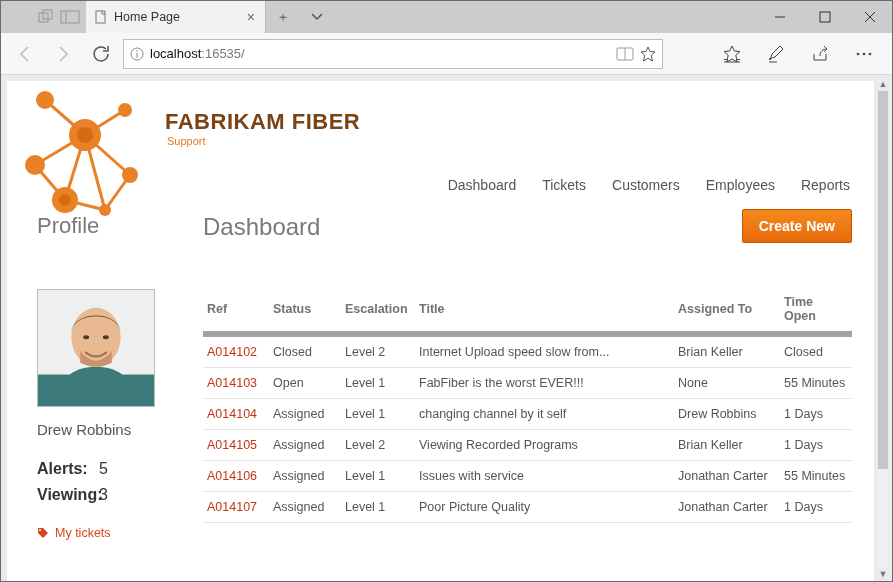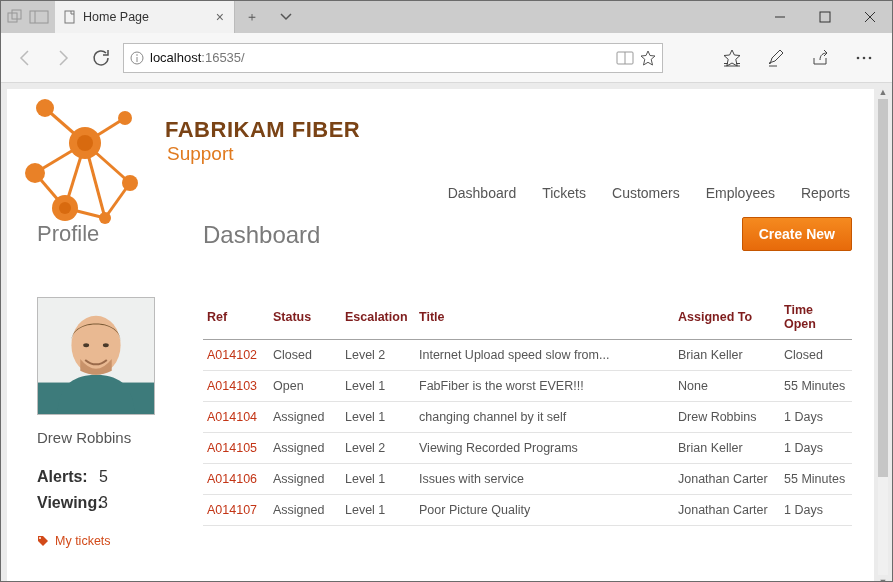--- a/index.html
+++ b/index.html
@@ -12,20 +12,21 @@
     height: 582px;
     overflow: hidden;
     border: 1px solid #6b6b6b;
   }
   
   .titlebar {
     height: 32px;
     background: #ccc;
     display: flex;
     align-items: stretch;
+    padding-left: 31px;
   }
   .titlebar .sysleft {
     display: flex;
     align-items: center;
     gap: 6px;
     padding: 0 6px;
   }
   .titlebar .sysleft svg { opacity: .45; }
   .tab {
     background: #f2f2f2;
@@ -50,21 +51,21 @@
   .winbtns { display: flex; }
   .winbtns div {
     width: 45px;
     display: flex;
     align-items: center;
     justify-content: center;
     color: #333;
   }
   
   .toolbar {
-    height: 50px;
+    height: 42px;
     background: #f7f7f7;
     border-bottom: 1px solid #d9d9d9;
     display: flex;
     align-items: center;
     padding: 0 8px;
     gap: 6px;
   }
   .toolbtn {
     width: 32px;
     height: 32px;
@@ -127,21 +128,21 @@
     color: #7a4315;
     font-weight: 700;
     font-size: 22px;
     letter-spacing: .5px;
     font-family: "Segoe UI", Arial, sans-serif;
   }
   .brand-sub {
     position: absolute;
     left: 160px; top: 54px;
     color: #e07a1f;
-    font-size: 19px;
+    font-size: 11px;
   }
   .nav {
     position: absolute;
     right: 24px; top: 96px;
     display: flex;
     gap: 26px;
     font-size: 14px;
     color: #555;
   }
   .nav span { cursor: pointer; }
@@ -184,23 +185,23 @@
   }
   table {
     width:100%;
     margin-top: 46px;
     border-collapse: collapse;
     font-size: 12.5px;
   }
   thead th {
     text-align:left;
     font-weight:700;
-    color:#7f1d1d;
+    color:#737373;
     padding: 6px 4px 8px;
-    border-bottom:1px solid #a3a3a3;
+    border-bottom:6px solid #a3a3a3;
   }
   tbody td {
     padding: 8px 4px;
     border-bottom:1px solid #e3e3e3;
     color:#555;
   }
   tbody td.ref { color:#c33516; }
   .col-ref{width:66px;} .col-status{width:72px;} .col-esc{width:74px;}
   .col-title{} .col-assigned{width:106px;} .col-time{width:72px;}
 </style>

